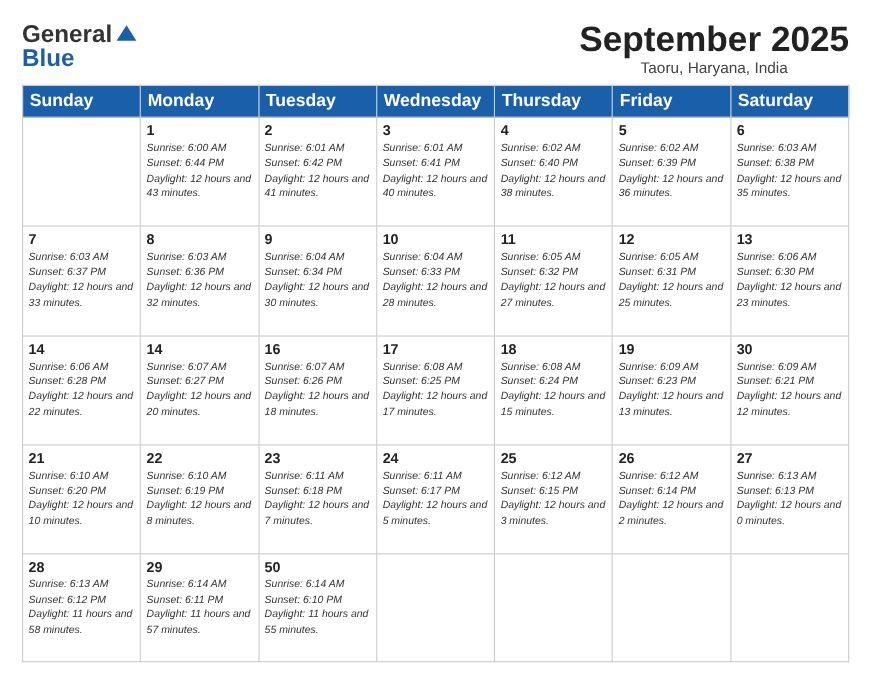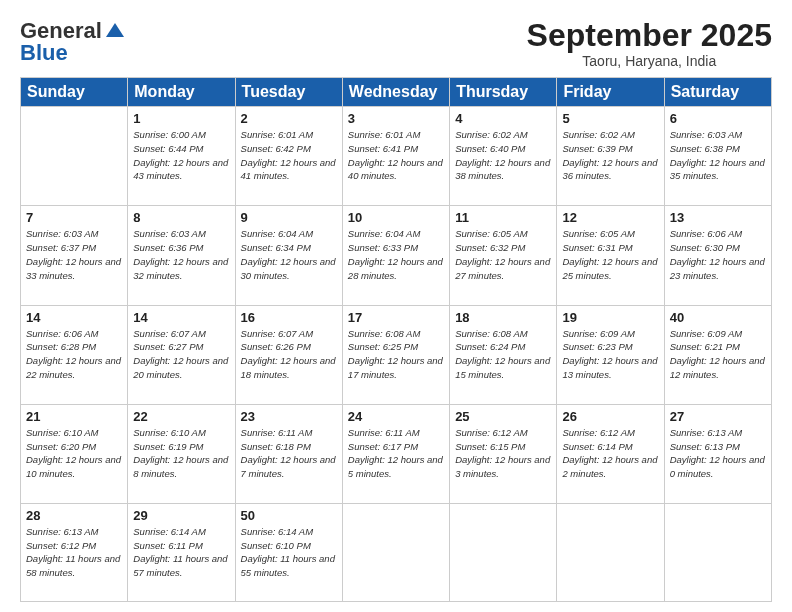--- a/index.html
+++ b/index.html
@@ -196,21 +196,21 @@
       </td>
           <td>
         <span class="day-number">18</span>
         <span class="day-info">Sunrise: 6:08 AM<br>Sunset: 6:24 PM<br>Daylight: 12 hours and 15 minutes.</span>
       </td>
           <td>
         <span class="day-number">19</span>
         <span class="day-info">Sunrise: 6:09 AM<br>Sunset: 6:23 PM<br>Daylight: 12 hours and 13 minutes.</span>
       </td>
           <td>
-        <span class="day-number">40</span>
+        <span class="day-number">30</span>
         <span class="day-info">Sunrise: 6:09 AM<br>Sunset: 6:21 PM<br>Daylight: 12 hours and 12 minutes.</span>
       </td>
         </tr>
         <tr>
           <td>
         <span class="day-number">21</span>
         <span class="day-info">Sunrise: 6:10 AM<br>Sunset: 6:20 PM<br>Daylight: 12 hours and 10 minutes.</span>
       </td>
           <td>
         <span class="day-number">22</span>

